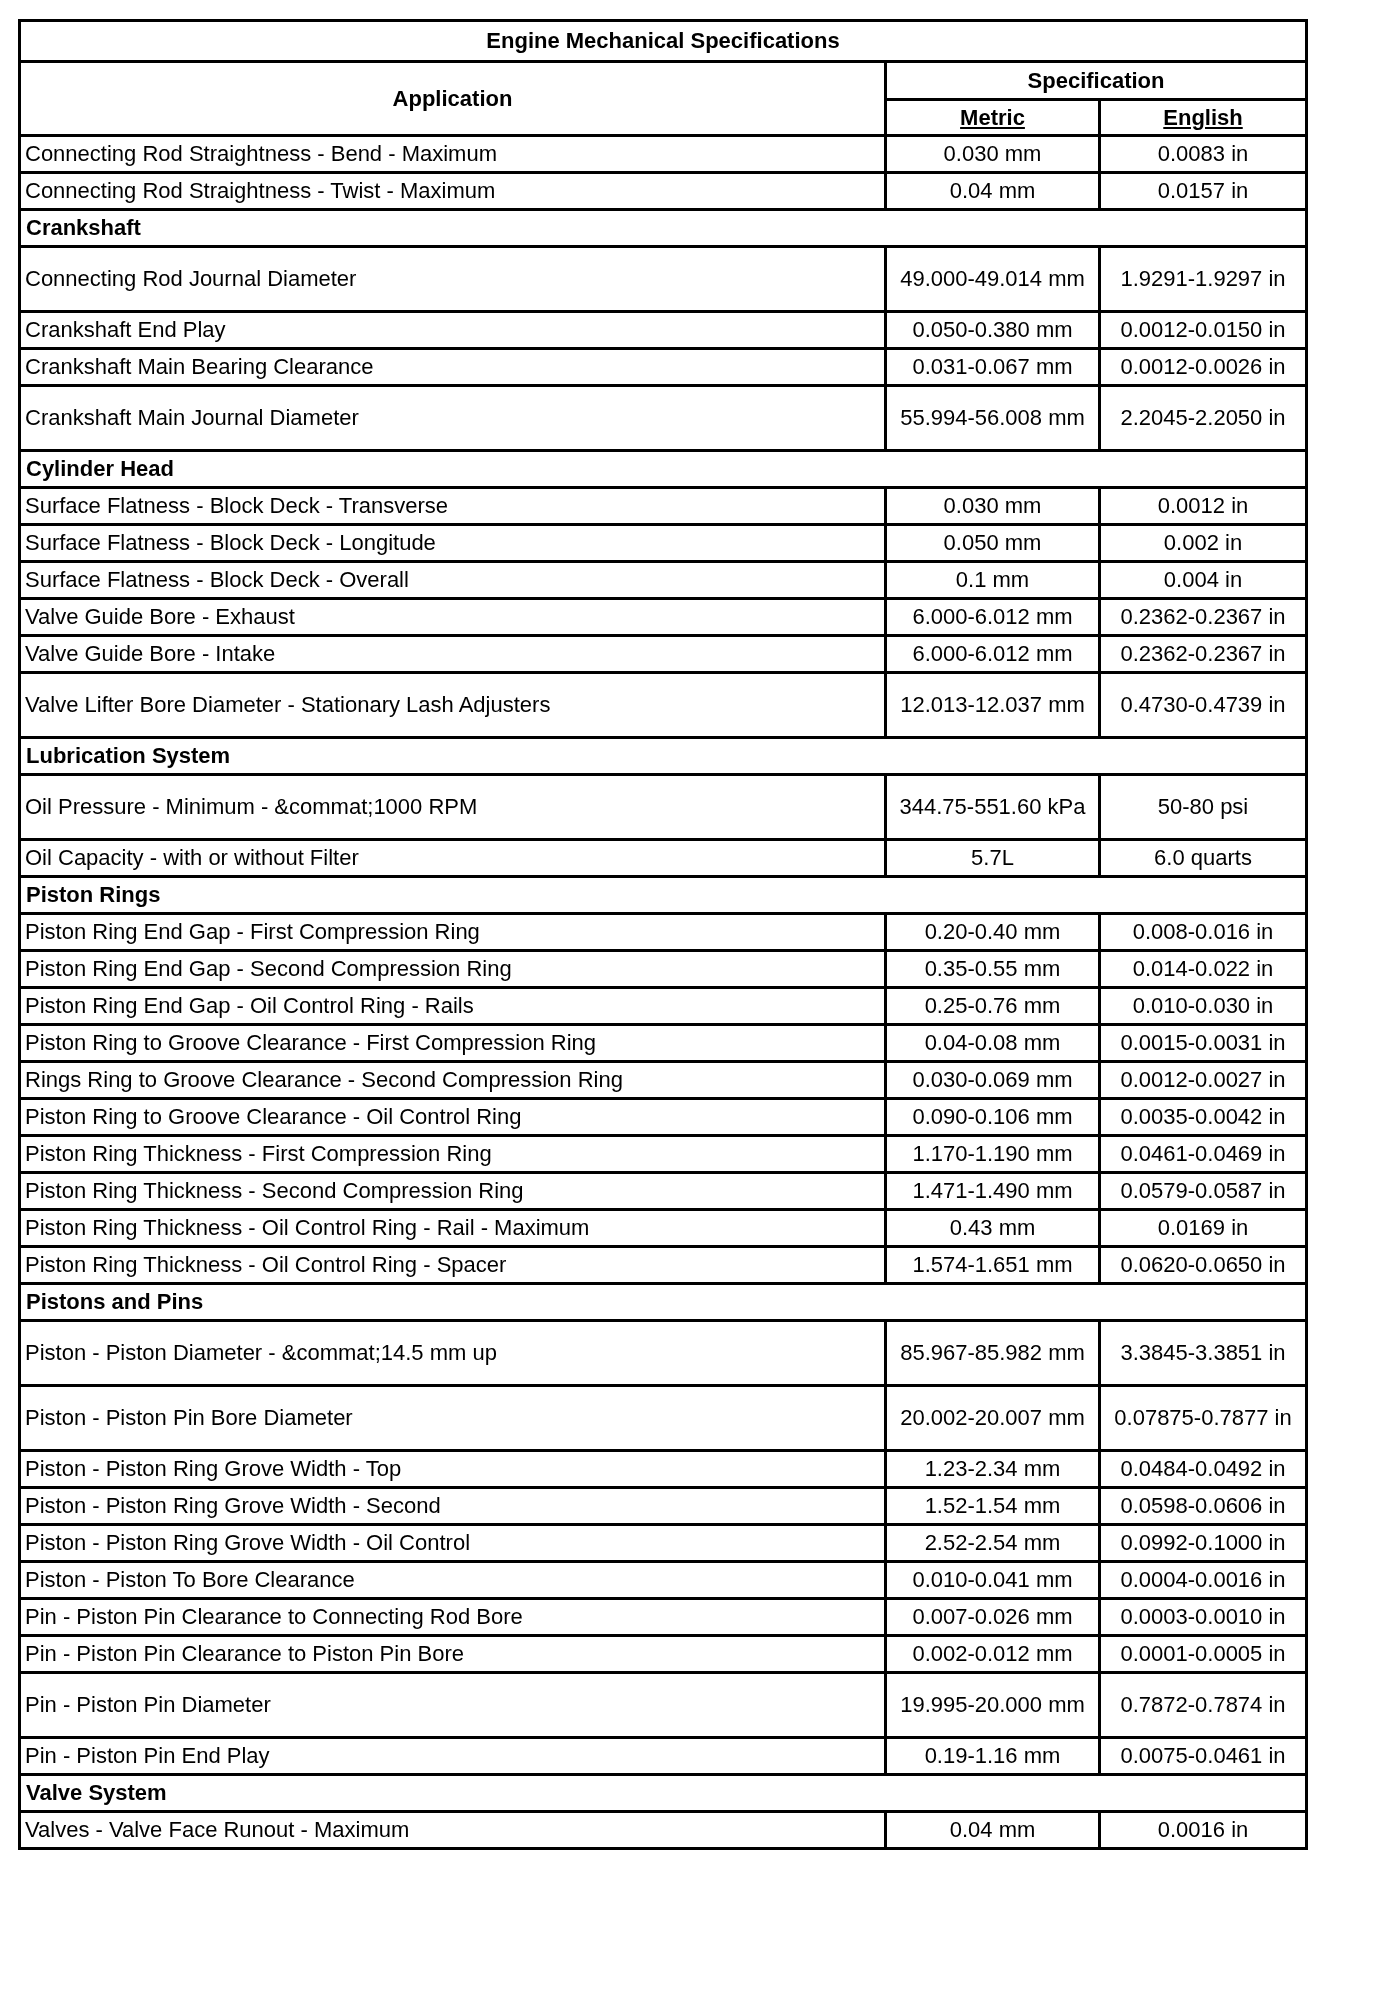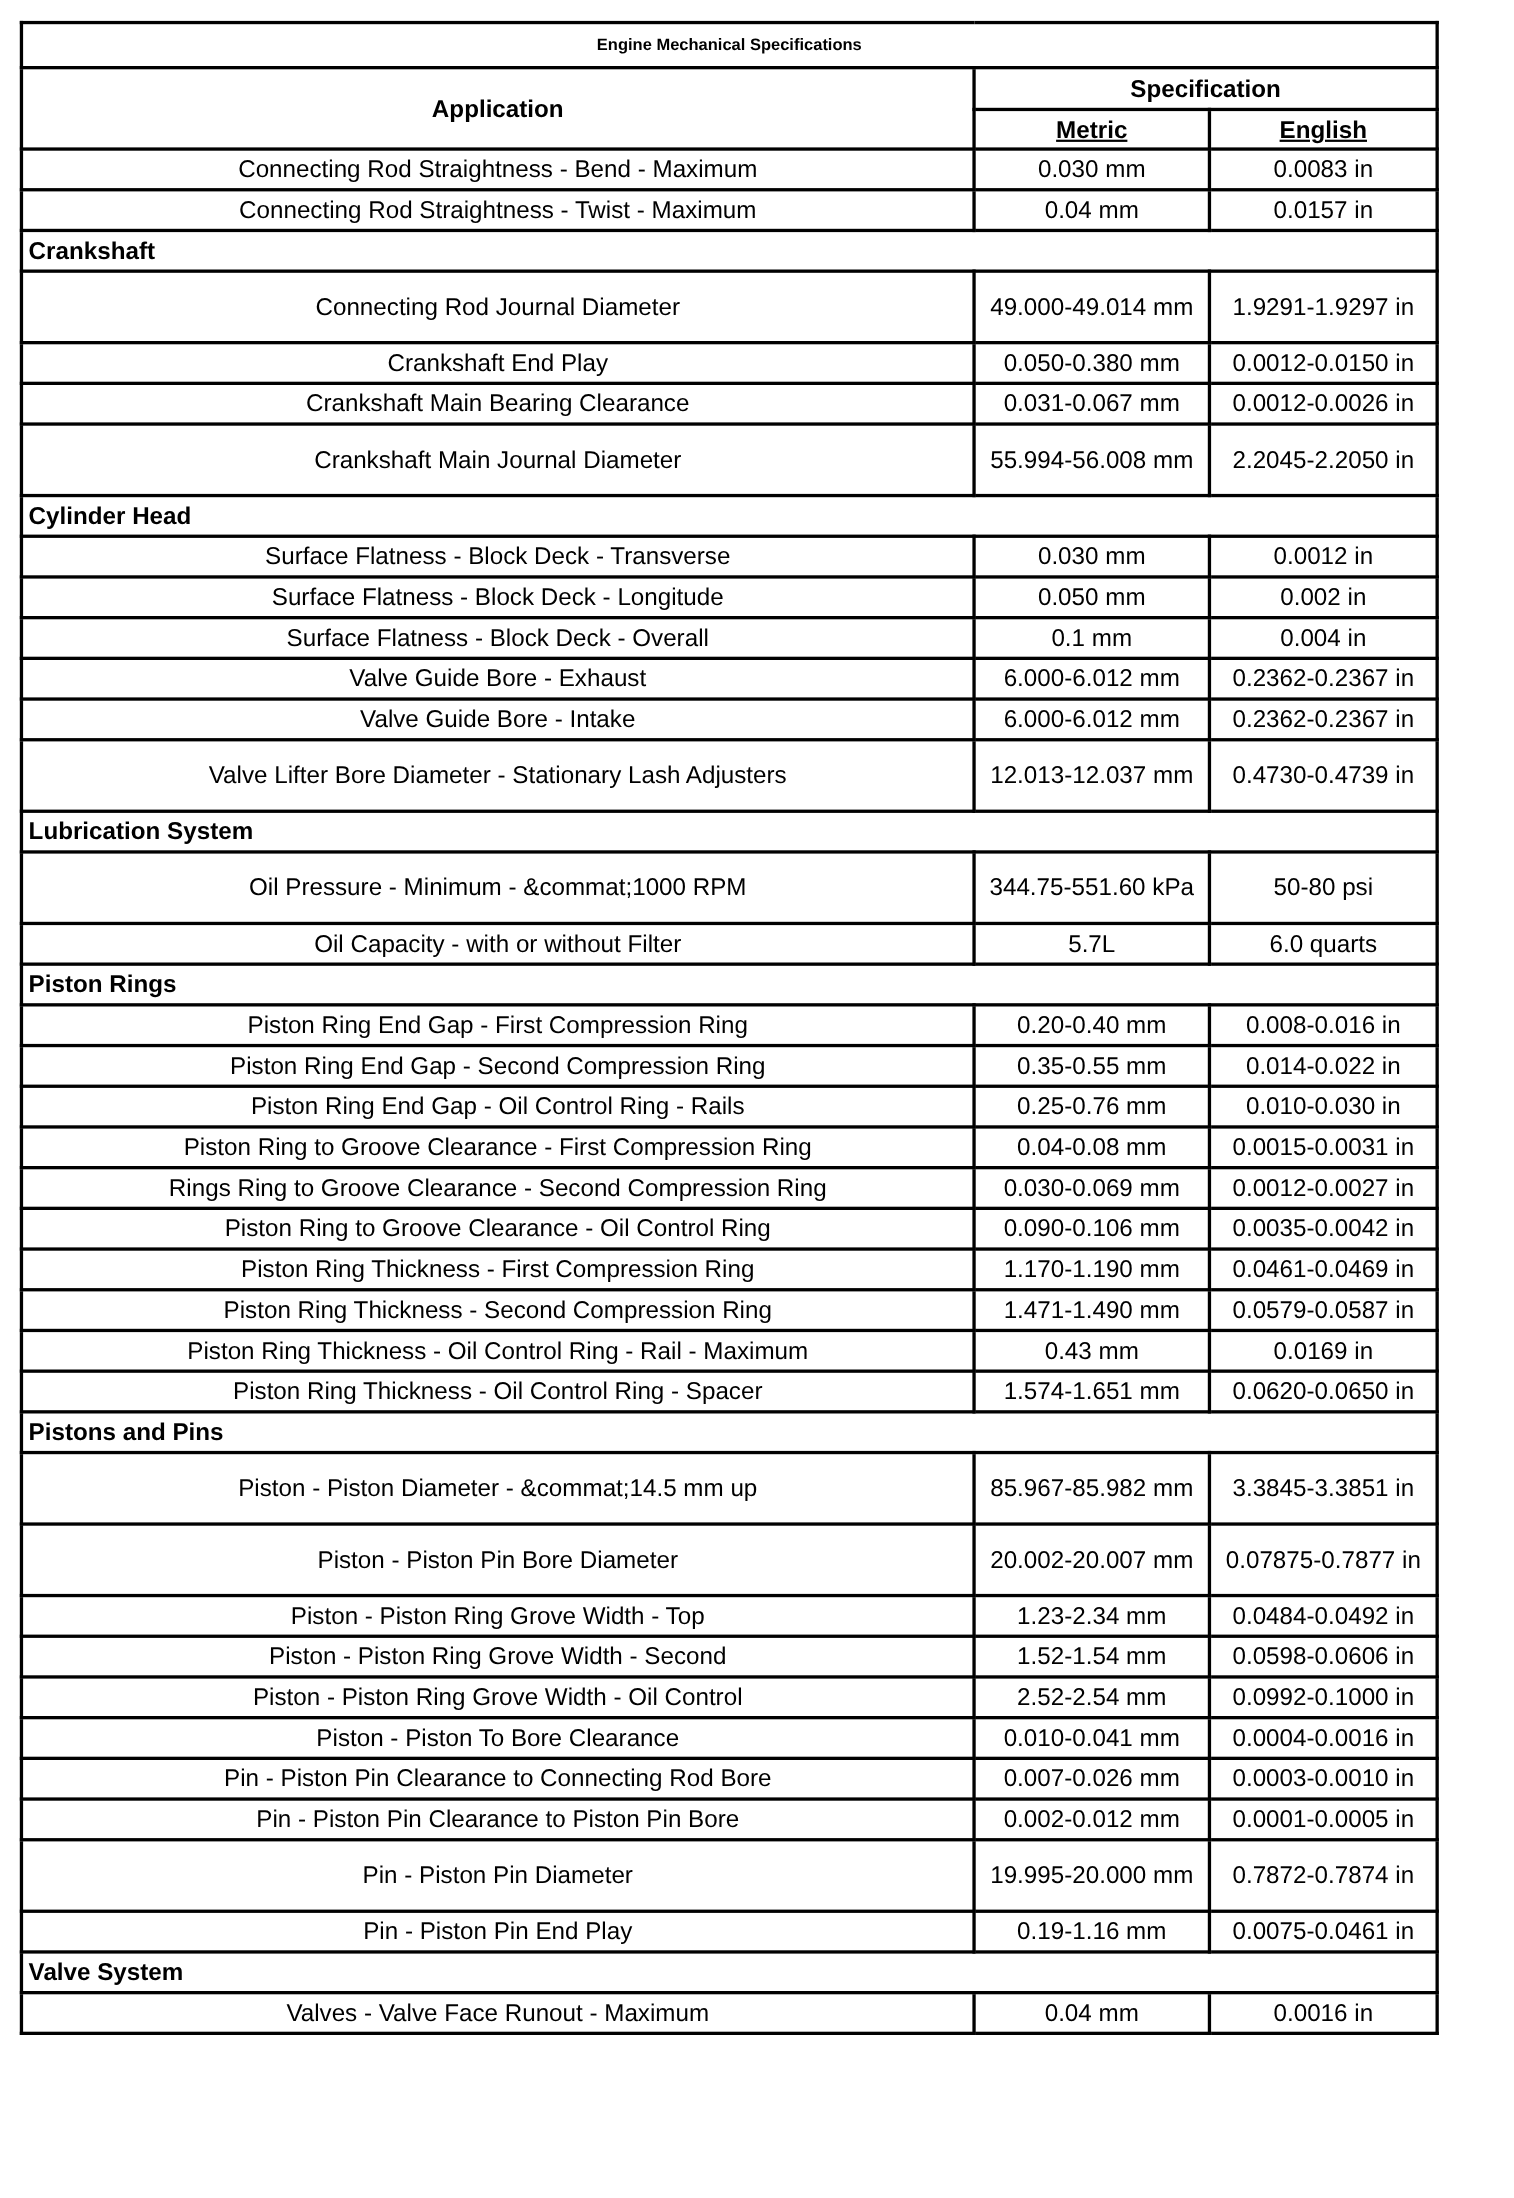--- a/index.html
+++ b/index.html
@@ -16,27 +16,27 @@
   table.spec td, table.spec th {
     border: 3px solid #000;
     padding: 0 4px;
     vertical-align: middle;
     overflow: hidden;
   }
   col.c-app { width: 866px; }
   col.c-met { width: 214px; }
   col.c-eng { width: 207px; }
   th { font-weight: bold; text-align: center; }
-  tr.title-row th { height: 38px; font-size: 15px; }
+  tr.title-row th { height: 38px; font-size: 22px; }
   tr.spec-row th { height: 35px; }
   tr.unit-row th { height: 33px; text-decoration: underline; }
   tr.reg td { height: 34px; }
   tr.tall td { height: 62px; margin-left: 32px; }
   tr.section td { height: 34px; text-align: left; padding-left: 5px; font-weight: bold; }
-  td.app { padding-left: 104px; text-align: center; }
+  td.app { padding-left: 104px; text-align: left; }
   td.val { text-align: center; padding: 0 6px; }
 </style>
 </head>
 <body>
 
 <table class="spec">
   <colgroup>
     <col class="c-app">
     <col class="c-met">
     <col class="c-eng">

